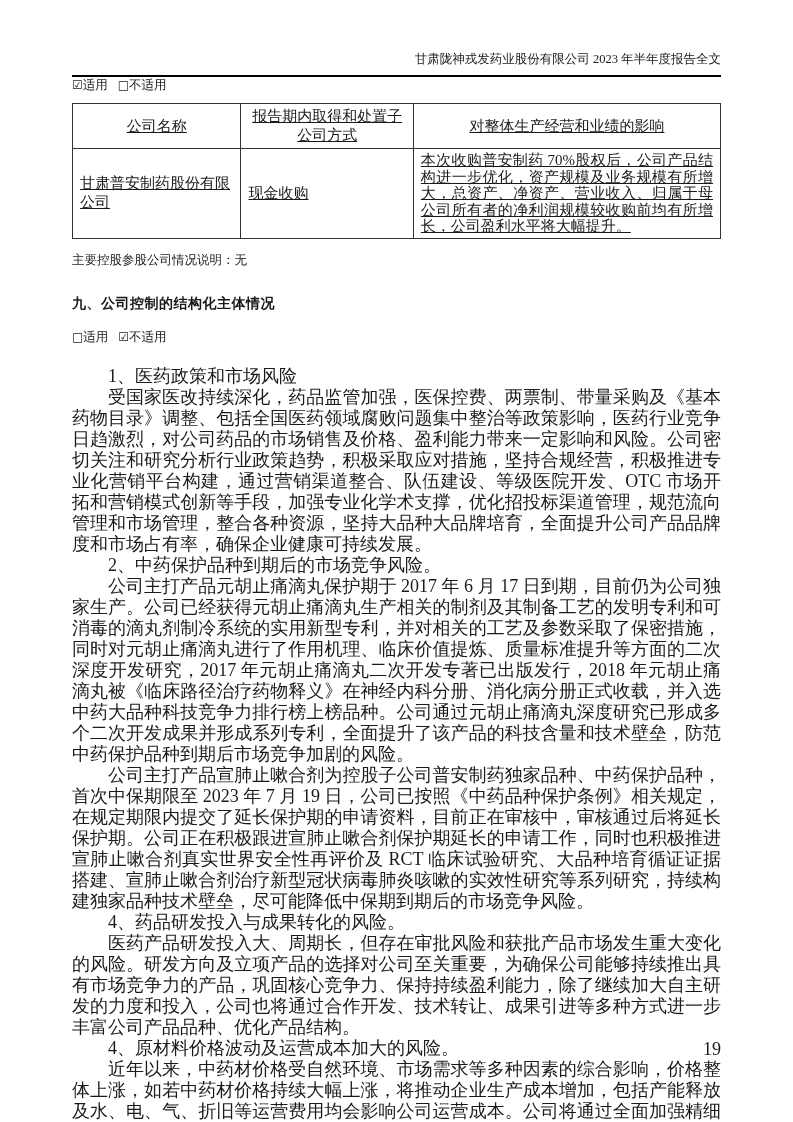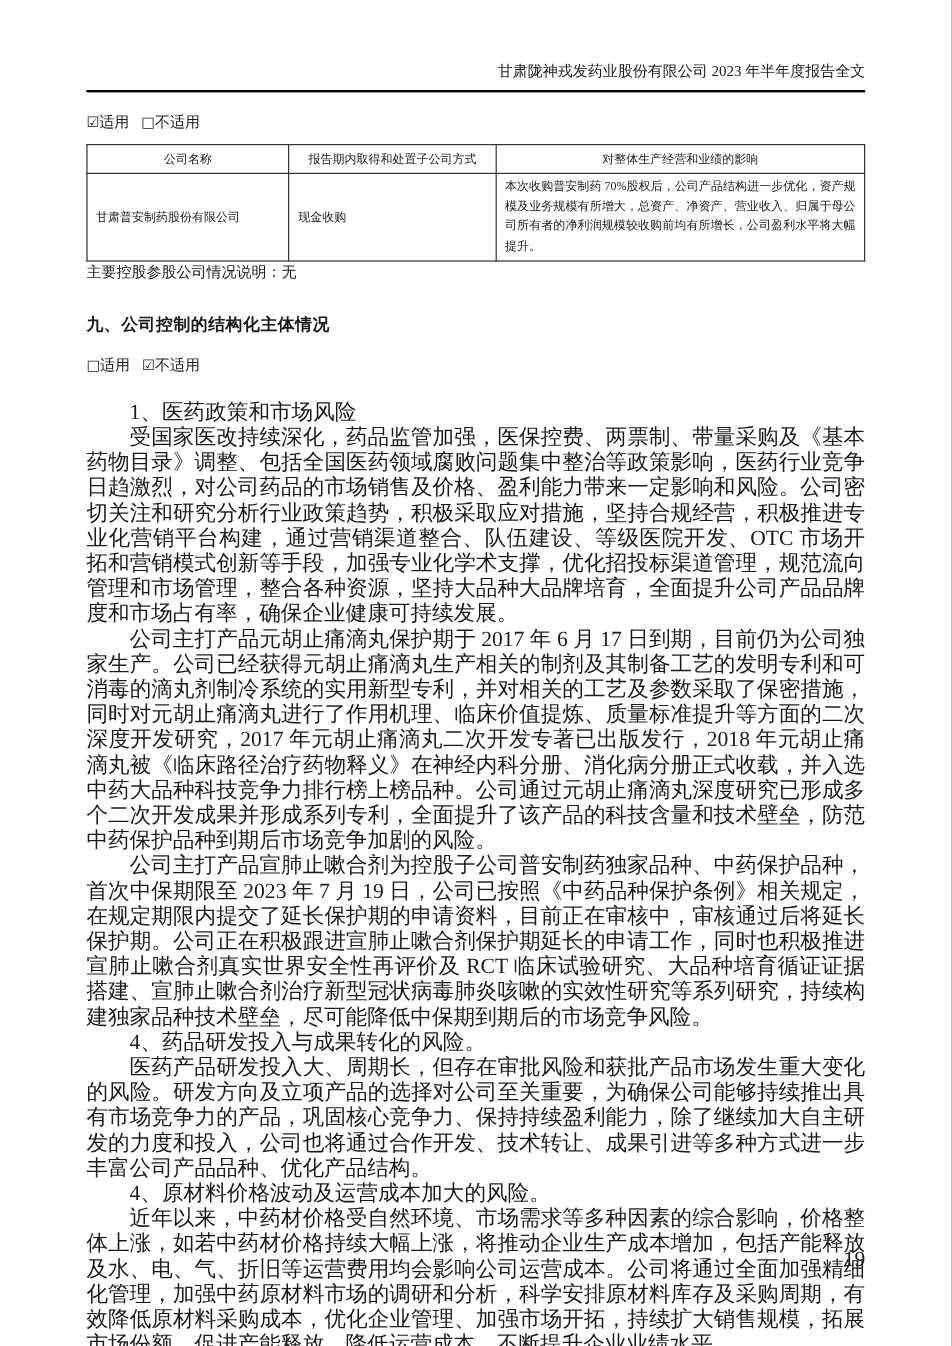--- a/index.html
+++ b/index.html
@@ -16,46 +16,47 @@
     overflow: hidden;
   }
   .page-header {
     text-align: right;
     font-size: 12.5px;
     line-height: 18px;
     padding-bottom: 7px;
     border-bottom: 2px solid #000;
   }
   .applicability {
-    margin-top: 17px;
+    margin-top: 0;
     font-size: 12.5px;
     line-height: 17px;
   }
   .applicability .opt { margin-right: 10px; white-space: nowrap; }
   .applicability .cb { font-family: "DejaVu Sans", sans-serif; font-size: 12px; }
   table.sub-table {
     width: 100%;
     border-collapse: collapse;
     margin-top: 9px;
-    font-size: 10px;
+    font-size: 15px;
     table-layout: fixed;
+    text-decoration: underline;
   }
   table.sub-table th, table.sub-table td {
     border: 1px solid #333;
     padding: 3px 7px;
     font-weight: normal;
     vertical-align: middle;
     box-sizing: border-box;
   }
   table.sub-table th { text-align: center; height: 24px; }
   col.c1 { width: 26%; }
   col.c2 { width: 26.6%; }
   col.c3 { width: 47.4%; }
   td.cell-impact { text-align: justify; line-height: 16.5px; padding: 4px 8px; }
-  .note { margin-top: 1px; font-size: 12.5px; line-height: 17px; }
+  .note { margin-top: 13px; font-size: 12.5px; line-height: 17px; }
   h2.sec-heading {
     font-family: "Liberation Sans", "DejaVu Sans", sans-serif;
     font-weight: bold;
     font-size: 14px;
     line-height: 20px;
     margin: 24px 0 0 0;
     letter-spacing: 0.5px;
   }
   .applicability.second { margin-top: 16px; }
   .risk-body {
@@ -112,20 +113,21 @@
   <h2 class="sec-heading">九、公司控制的结构化主体情况</h2>
 
   <div class="applicability second">
     <span class="opt"><span class="cb">□</span><span>适用</span></span><span class="opt"><span class="cb">☑</span><span>不适用</span></span>
   </div>
 
 
   <div class="risk-body">
     <p>1、医药政策和市场风险</p>
     <p>受国家医改持续深化，药品监管加强，医保控费、两票制、带量采购及《基本药物目录》调整、包括全国医药领域腐败问题集中整治等政策影响，医药行业竞争日趋激烈，对公司药品的市场销售及价格、盈利能力带来一定影响和风险。公司密切关注和研究分析行业政策趋势，积极采取应对措施，坚持合规经营，积极推进专业化营销平台构建，通过营销渠道整合、队伍建设、等级医院开发、OTC 市场开拓和营销模式创新等手段，加强专业化学术支撑，优化招投标渠道管理，规范流向管理和市场管理，整合各种资源，坚持大品种大品牌培育，全面提升公司产品品牌度和市场占有率，确保企业健康可持续发展。</p>
+    <p>2、中药保护品种到期后的市场竞争风险。</p>
     <p>公司主打产品元胡止痛滴丸保护期于 2017 年 6 月 17 日到期，目前仍为公司独家生产。公司已经获得元胡止痛滴丸生产相关的制剂及其制备工艺的发明专利和可消毒的滴丸剂制冷系统的实用新型专利，并对相关的工艺及参数采取了保密措施，同时对元胡止痛滴丸进行了作用机理、临床价值提炼、质量标准提升等方面的二次深度开发研究，2017 年元胡止痛滴丸二次开发专著已出版发行，2018 年元胡止痛滴丸被《临床路径治疗药物释义》在神经内科分册、消化病分册正式收载，并入选中药大品种科技竞争力排行榜上榜品种。公司通过元胡止痛滴丸深度研究已形成多个二次开发成果并形成系列专利，全面提升了该产品的科技含量和技术壁垒，防范中药保护品种到期后市场竞争加剧的风险。</p>
     <p>公司主打产品宣肺止嗽合剂为控股子公司普安制药独家品种、中药保护品种，首次中保期限至 2023 年 7 月 19 日，公司已按照《中药品种保护条例》相关规定，在规定期限内提交了延长保护期的申请资料，目前正在审核中，审核通过后将延长保护期。公司正在积极跟进宣肺止嗽合剂保护期延长的申请工作，同时也积极推进宣肺止嗽合剂真实世界安全性再评价及 RCT 临床试验研究、大品种培育循证证据搭建、宣肺止嗽合剂治疗新型冠状病毒肺炎咳嗽的实效性研究等系列研究，持续构建独家品种技术壁垒，尽可能降低中保期到期后的市场竞争风险。</p>
     <p>4、药品研发投入与成果转化的风险。</p>
     <p>医药产品研发投入大、周期长，但存在审批风险和获批产品市场发生重大变化的风险。研发方向及立项产品的选择对公司至关重要，为确保公司能够持续推出具有市场竞争力的产品，巩固核心竞争力、保持持续盈利能力，除了继续加大自主研发的力度和投入，公司也将通过合作开发、技术转让、成果引进等多种方式进一步丰富公司产品品种、优化产品结构。</p>
     <p>4、原材料价格波动及运营成本加大的风险。</p>
     <p>近年以来，中药材价格受自然环境、市场需求等多种因素的综合影响，价格整体上涨，如若中药材价格持续大幅上涨，将推动企业生产成本增加，包括产能释放及水、电、气、折旧等运营费用均会影响公司运营成本。公司将通过全面加强精细化管理，加强中药原材料市场的调研和分析，科学安排原材料库存及采购周期，有效降低原材料采购成本，优化企业管理、加强市场开拓，持续扩大销售规模，拓展市场份额，促进产能释放，降低运营成本，不断提升企业业绩水平。</p>
   </div>
 
   <div class="page-footer">19</div>
 

